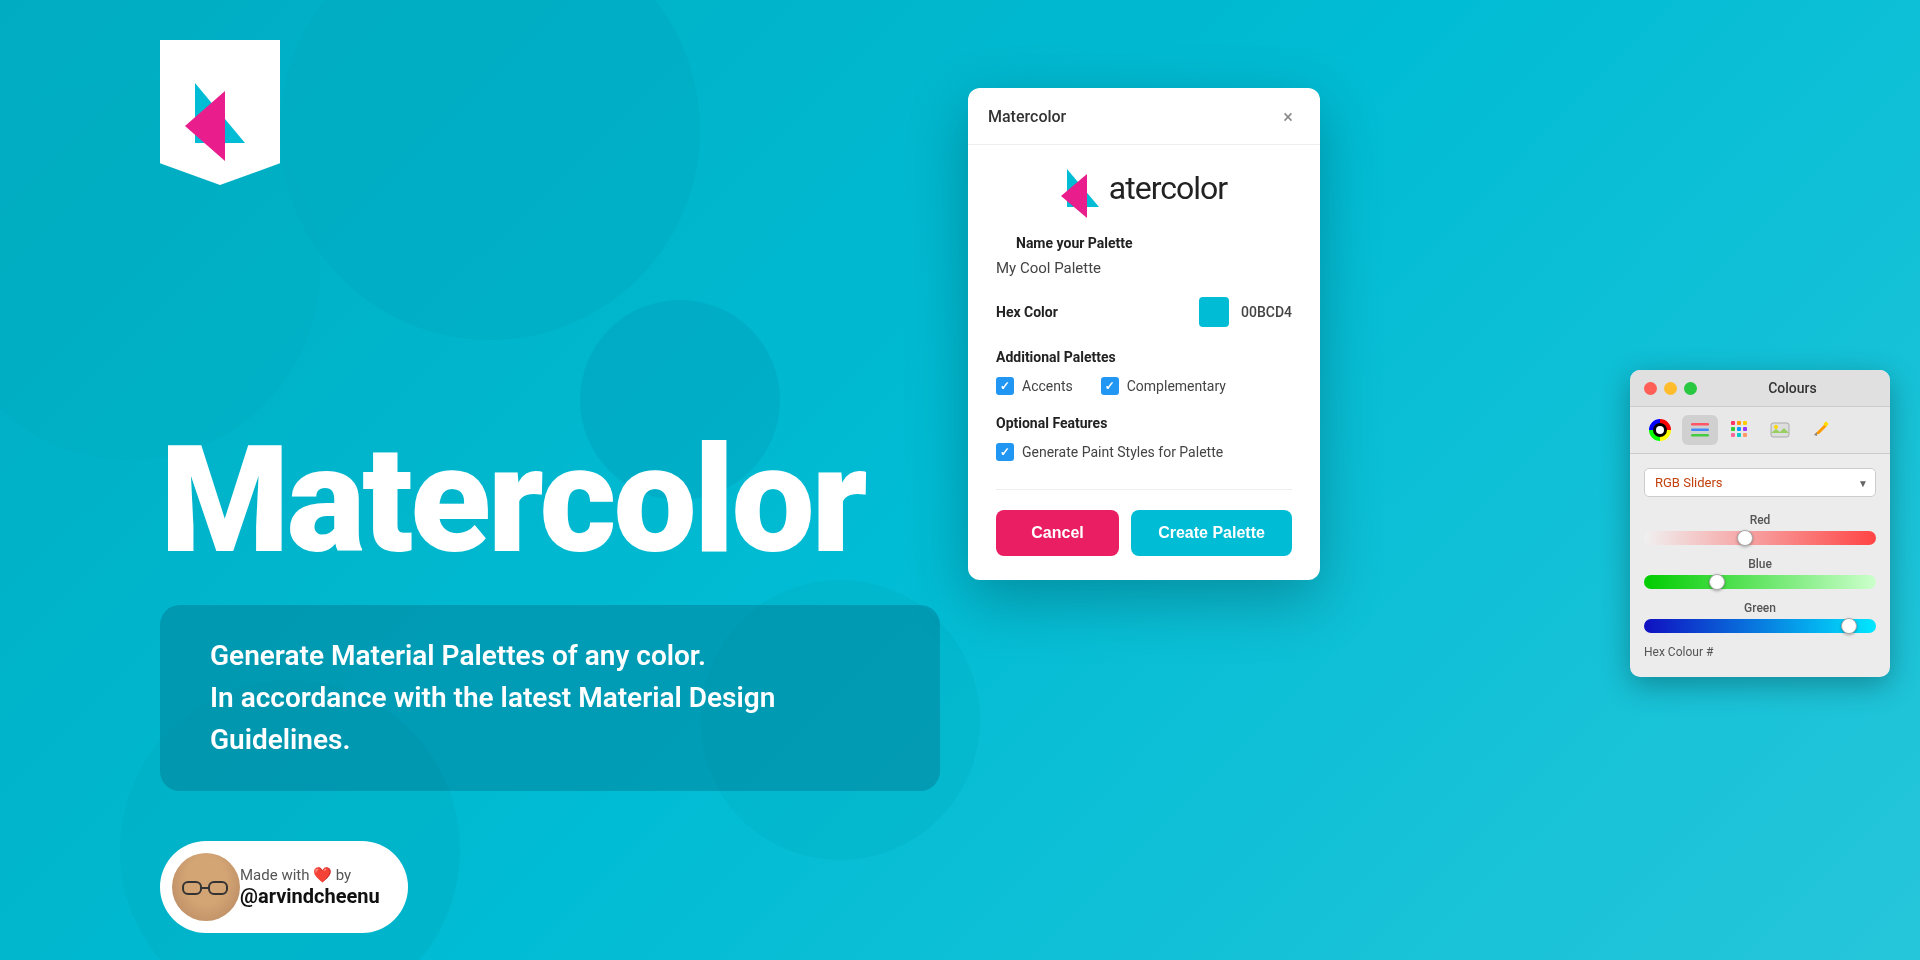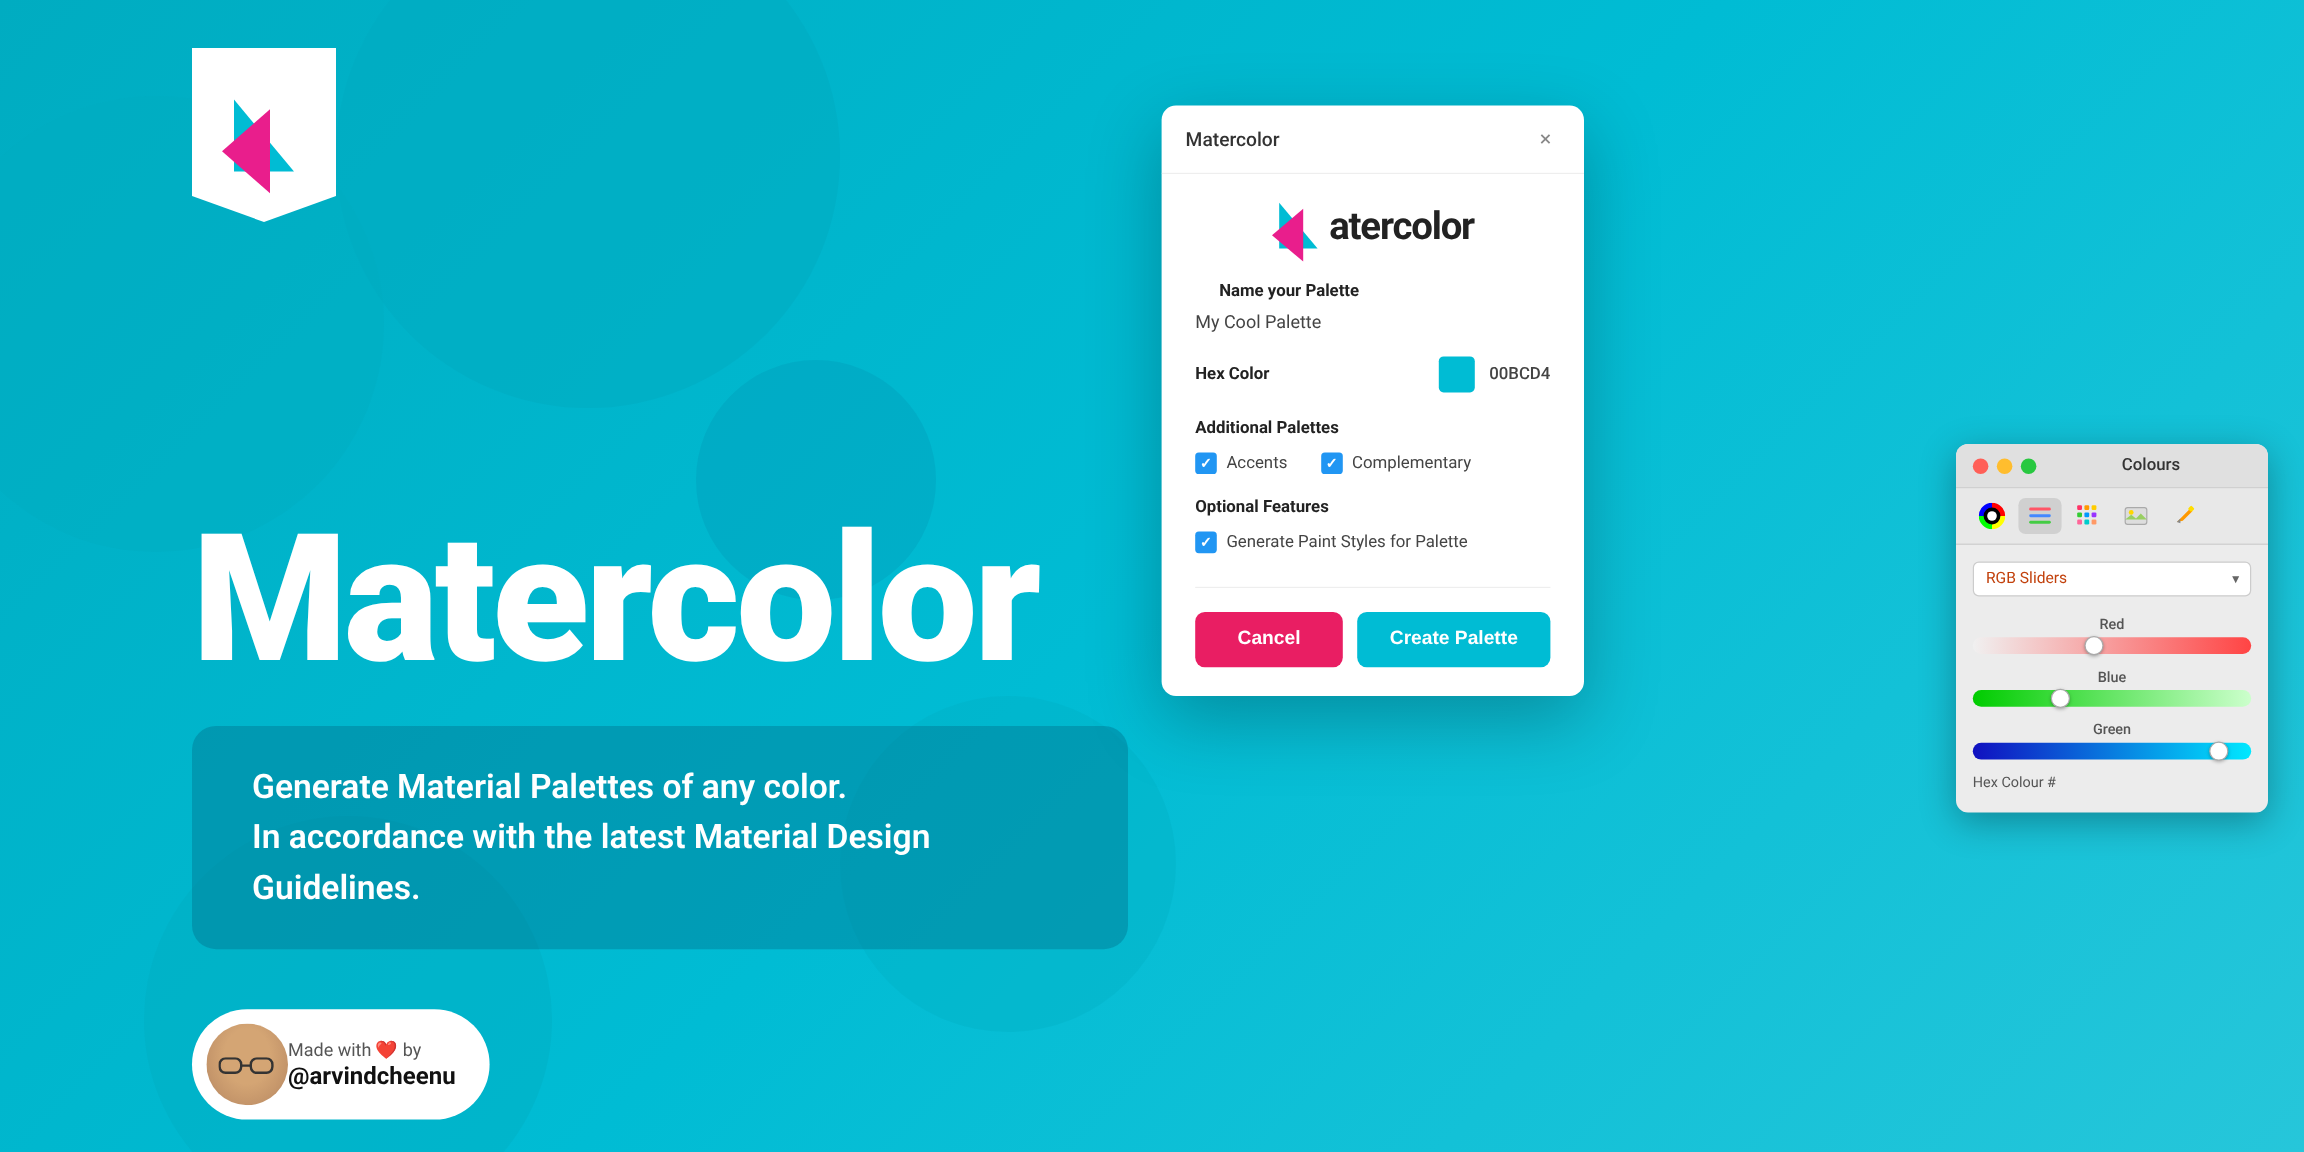--- a/index.html
+++ b/index.html
@@ -221,21 +221,21 @@
     .p-pink {
       position: absolute;
       width: 0; height: 0;
       border-top: 22px solid transparent;
       border-bottom: 22px solid transparent;
       border-right: 26px solid #E91E8C;
       top: 5px; left: 0;
     }
     .plugin-logo-text {
       font-size: 32px;
-      font-weight: 700;
+      font-weight: 400;
       color: #222;
       letter-spacing: -1px;
     }
 
     
     .field-label {
       font-size: 14px;
       font-weight: 700;
       color: #222;
       margin-bottom: 8px;

